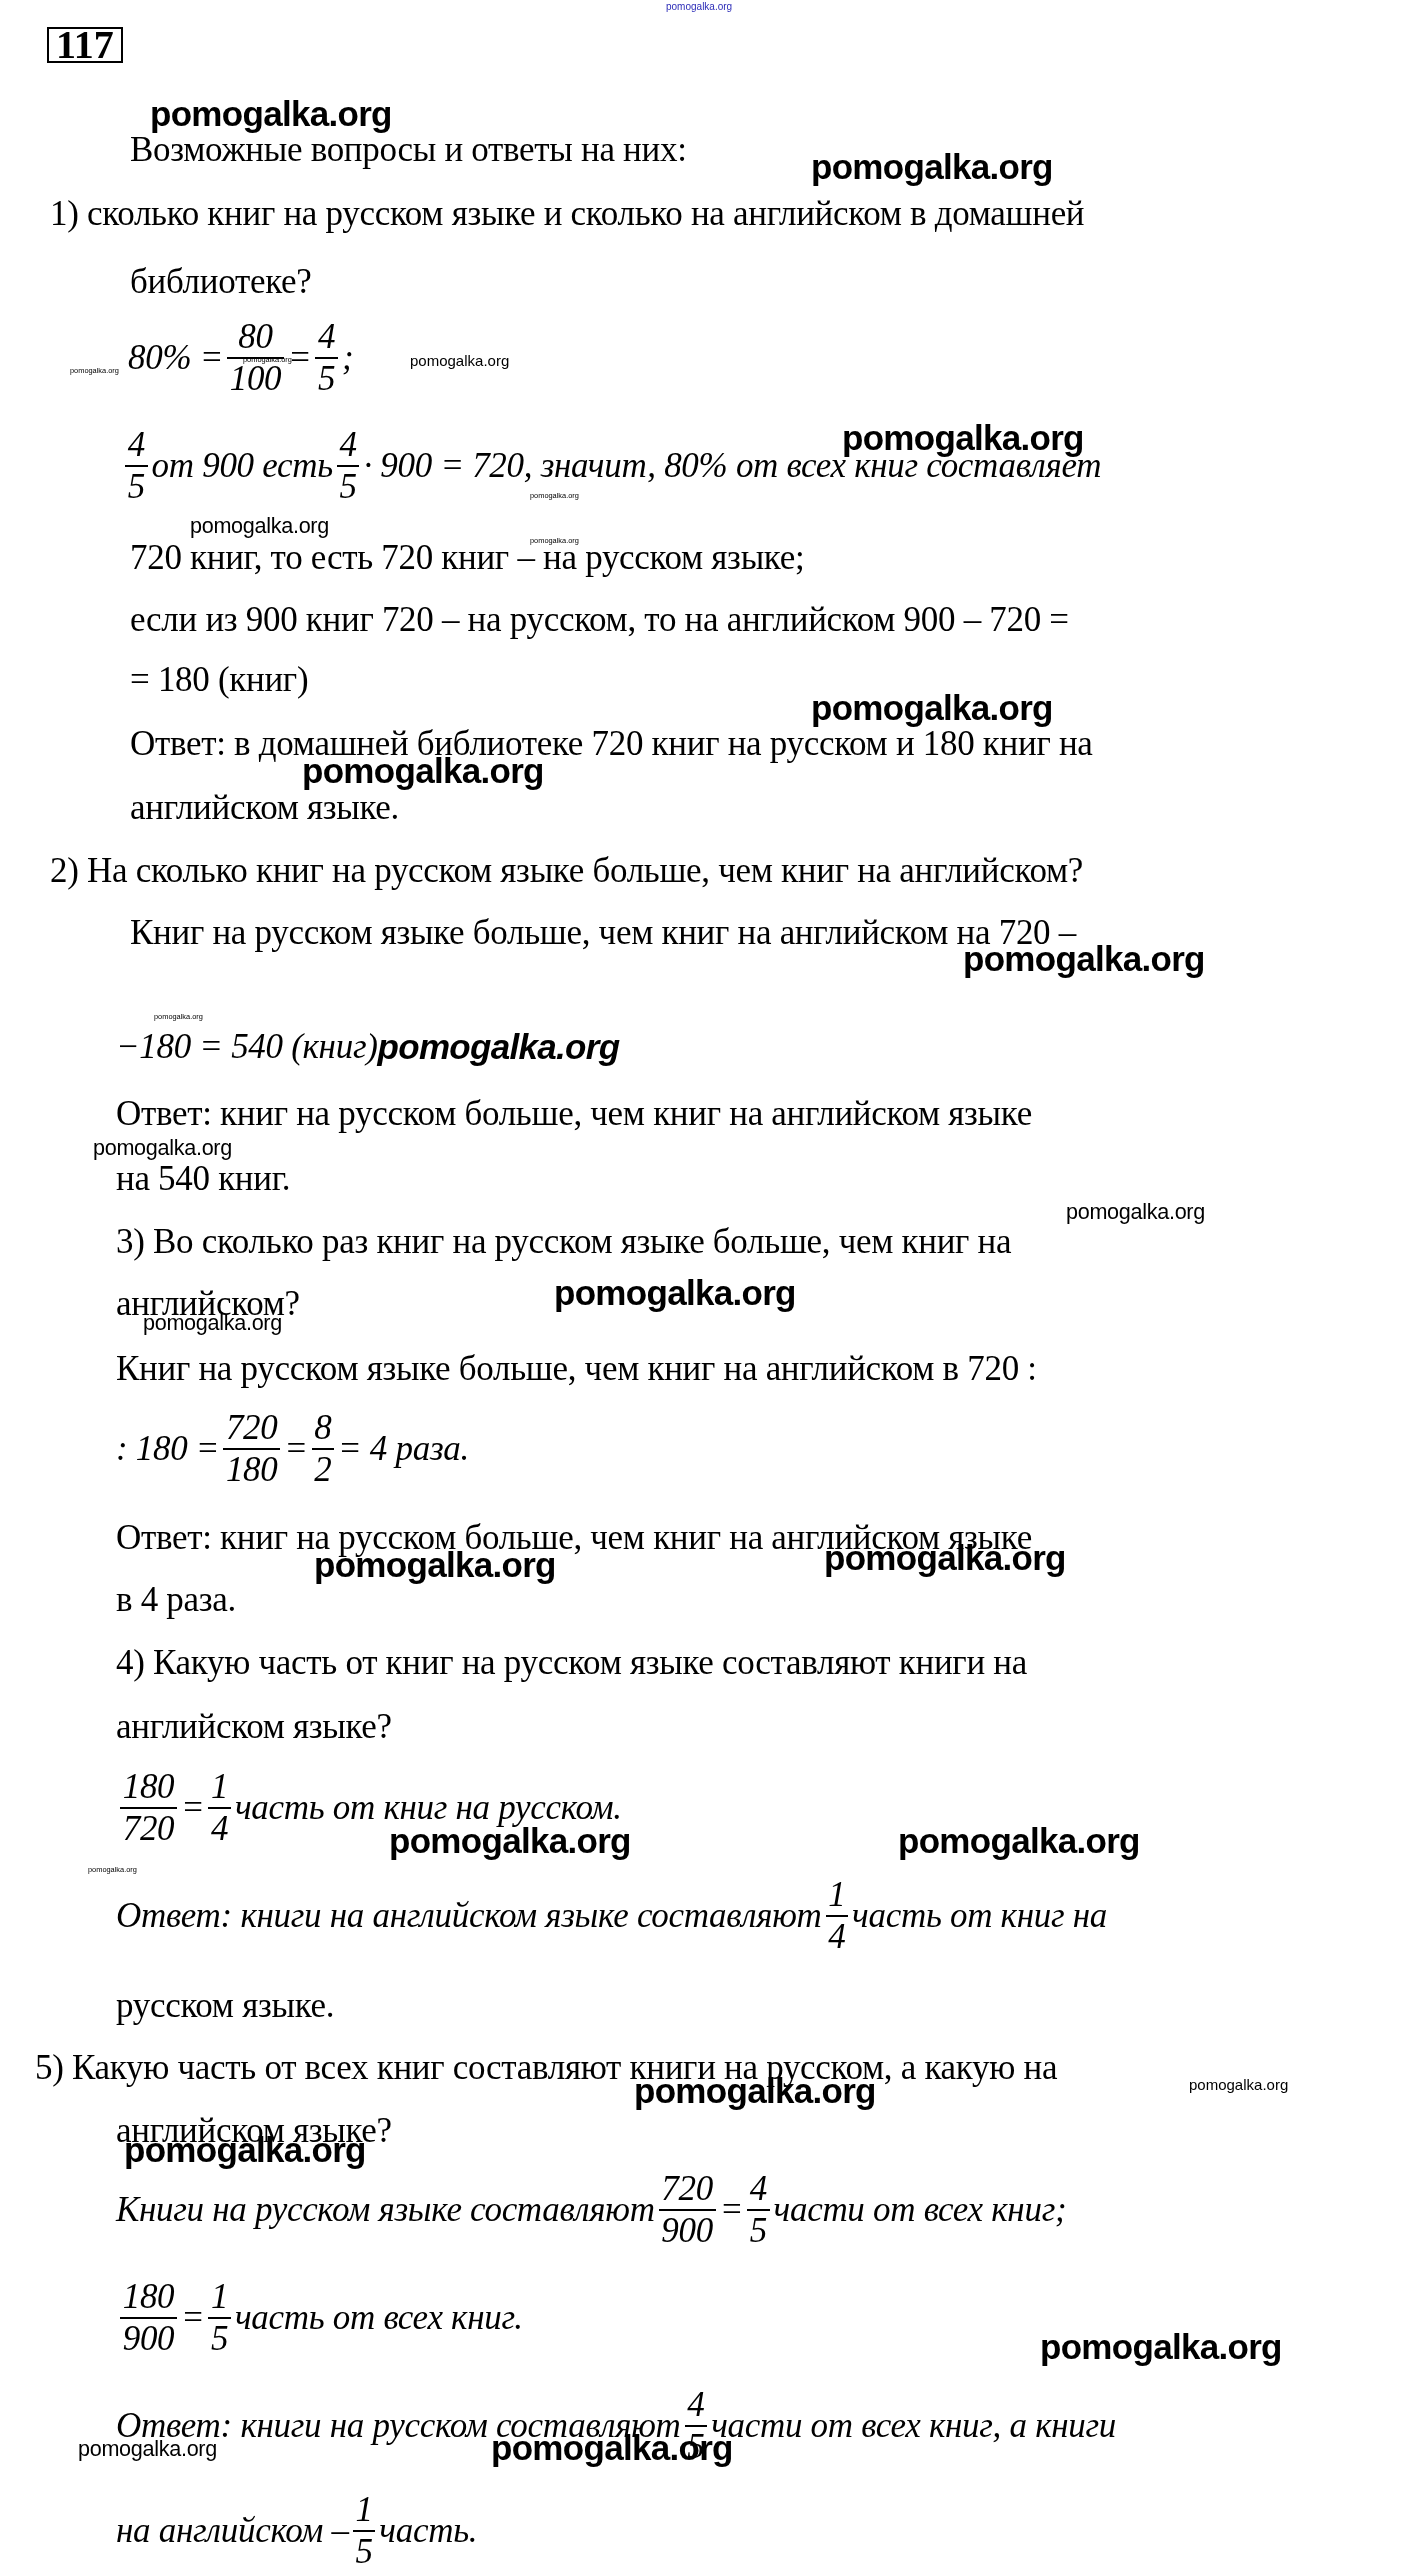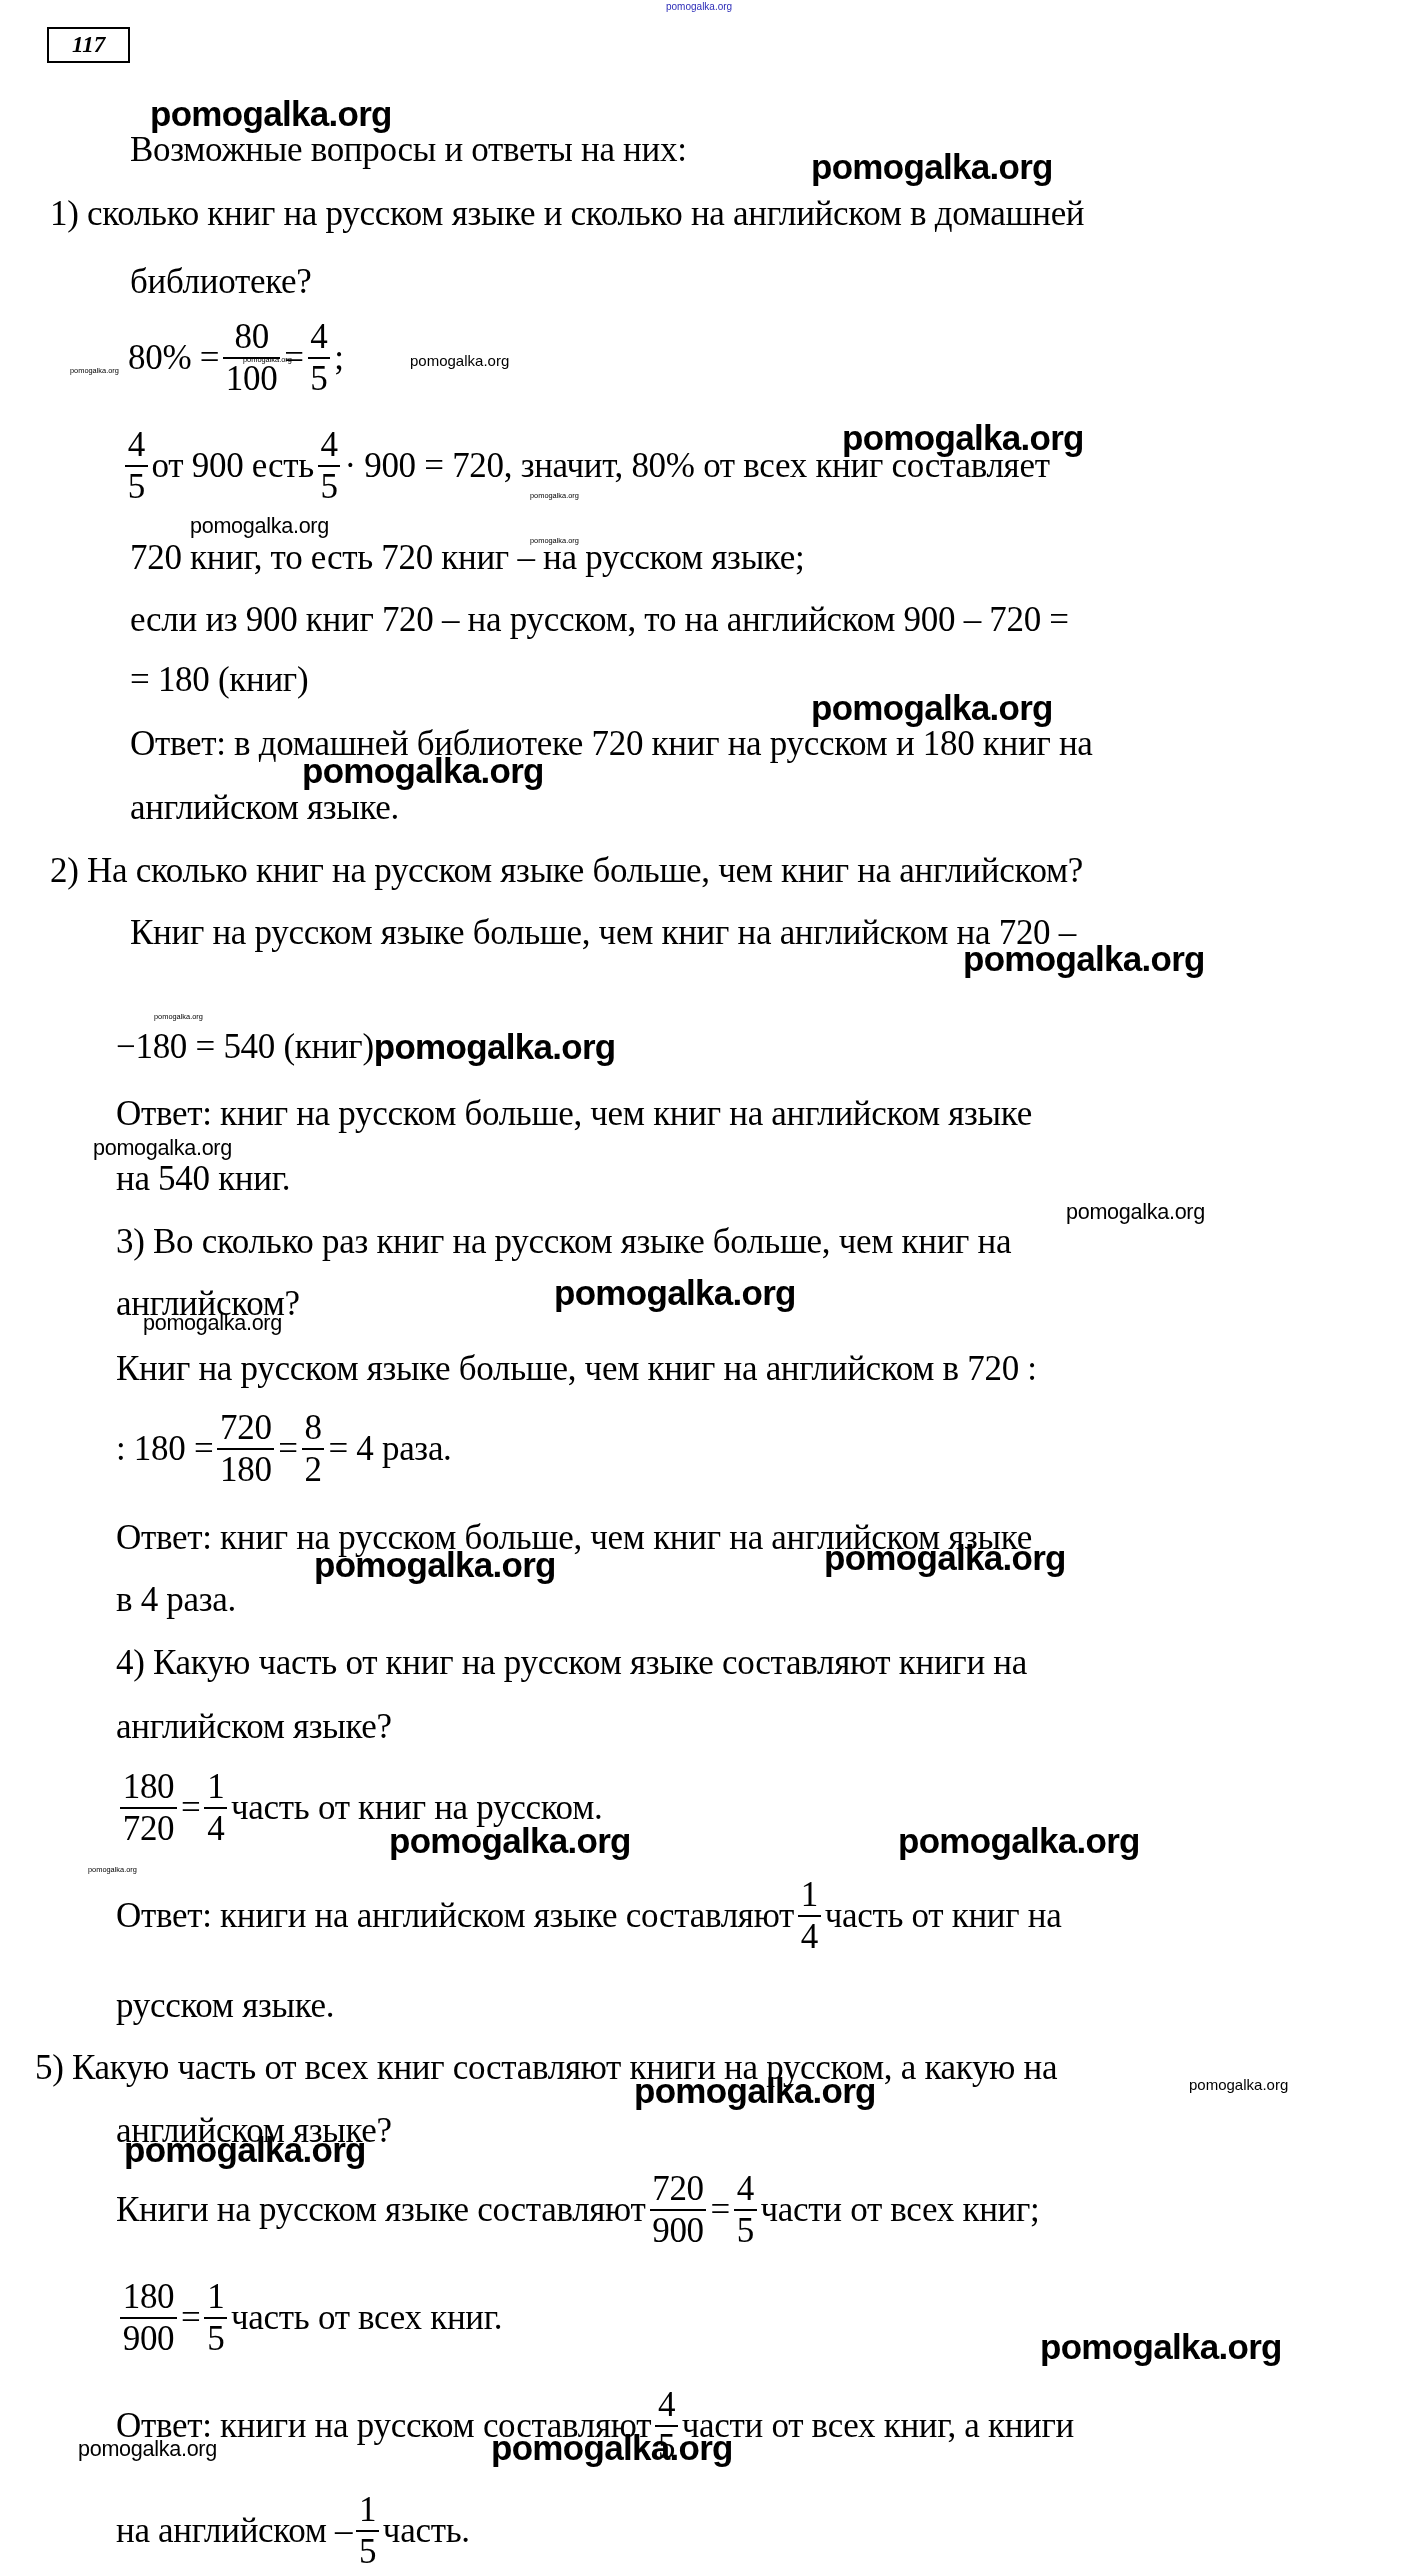--- a/index.html
+++ b/index.html
@@ -6,26 +6,26 @@
   body { width:1405px; height:2576px; position:relative; overflow:hidden;
          font-family:"Liberation Serif", "DejaVu Serif", serif; color:#000; }
   .abs { position:absolute; white-space:nowrap; }
   .txt { font-size:35px; line-height:40px; letter-spacing:-0.3px; }
   .wm-big { font-family:"Liberation Sans", "DejaVu Sans", sans-serif; font-size:35px; font-weight:bold; letter-spacing:-0.7px; color:#000; }
   .wm-mid { font-family:"Liberation Sans", "DejaVu Sans", sans-serif; font-size:21.6px; color:#000; letter-spacing:-0.3px; }
   .wm-sm { font-family:"Liberation Sans", "DejaVu Sans", sans-serif; font-size:15px; color:#000; }
   .wm-xs { font-family:"Liberation Sans", "DejaVu Sans", sans-serif; font-size:7.4px; color:#000; }
   .wm-top { font-family:"Liberation Sans", "DejaVu Sans", sans-serif; font-size:10px; color:#2e2eb8; }
   .numbox { border:2.7px solid #000; font-family:"Liberation Serif", serif; font-weight:bold;
-            font-size:23px; line-height:32px; padding:0 23px;font-style:italic; }
+            font-size:40px; line-height:32px; padding:0 7px; }
   .frac { display:inline-flex; flex-direction:column; align-items:center; vertical-align:middle;
           font-size:35px; line-height:40px; margin:0 4px; }
   .frac .num { padding:0 2.7px; }
   .frac .den { padding:0 2.7px; border-top:2.7px solid #000; }
-  .row { display:flex; align-items:center; }
+  .row { display:flex; align-items:center;font-style:italic; }
 </style>
 </head>
 <body>
 
 <div class="abs wm-top" style="left:666px;top:1.3px;">pomogalka.org</div>
 
 <div class="abs numbox" style="left:47px;top:27px;">117</div>
 
 <div class="abs wm-big" style="left:150px;top:94px;">pomogalka.org</div>
 <div class="abs txt" style="left:130px;top:130px;">Возможные вопросы и ответы на них:</div>

